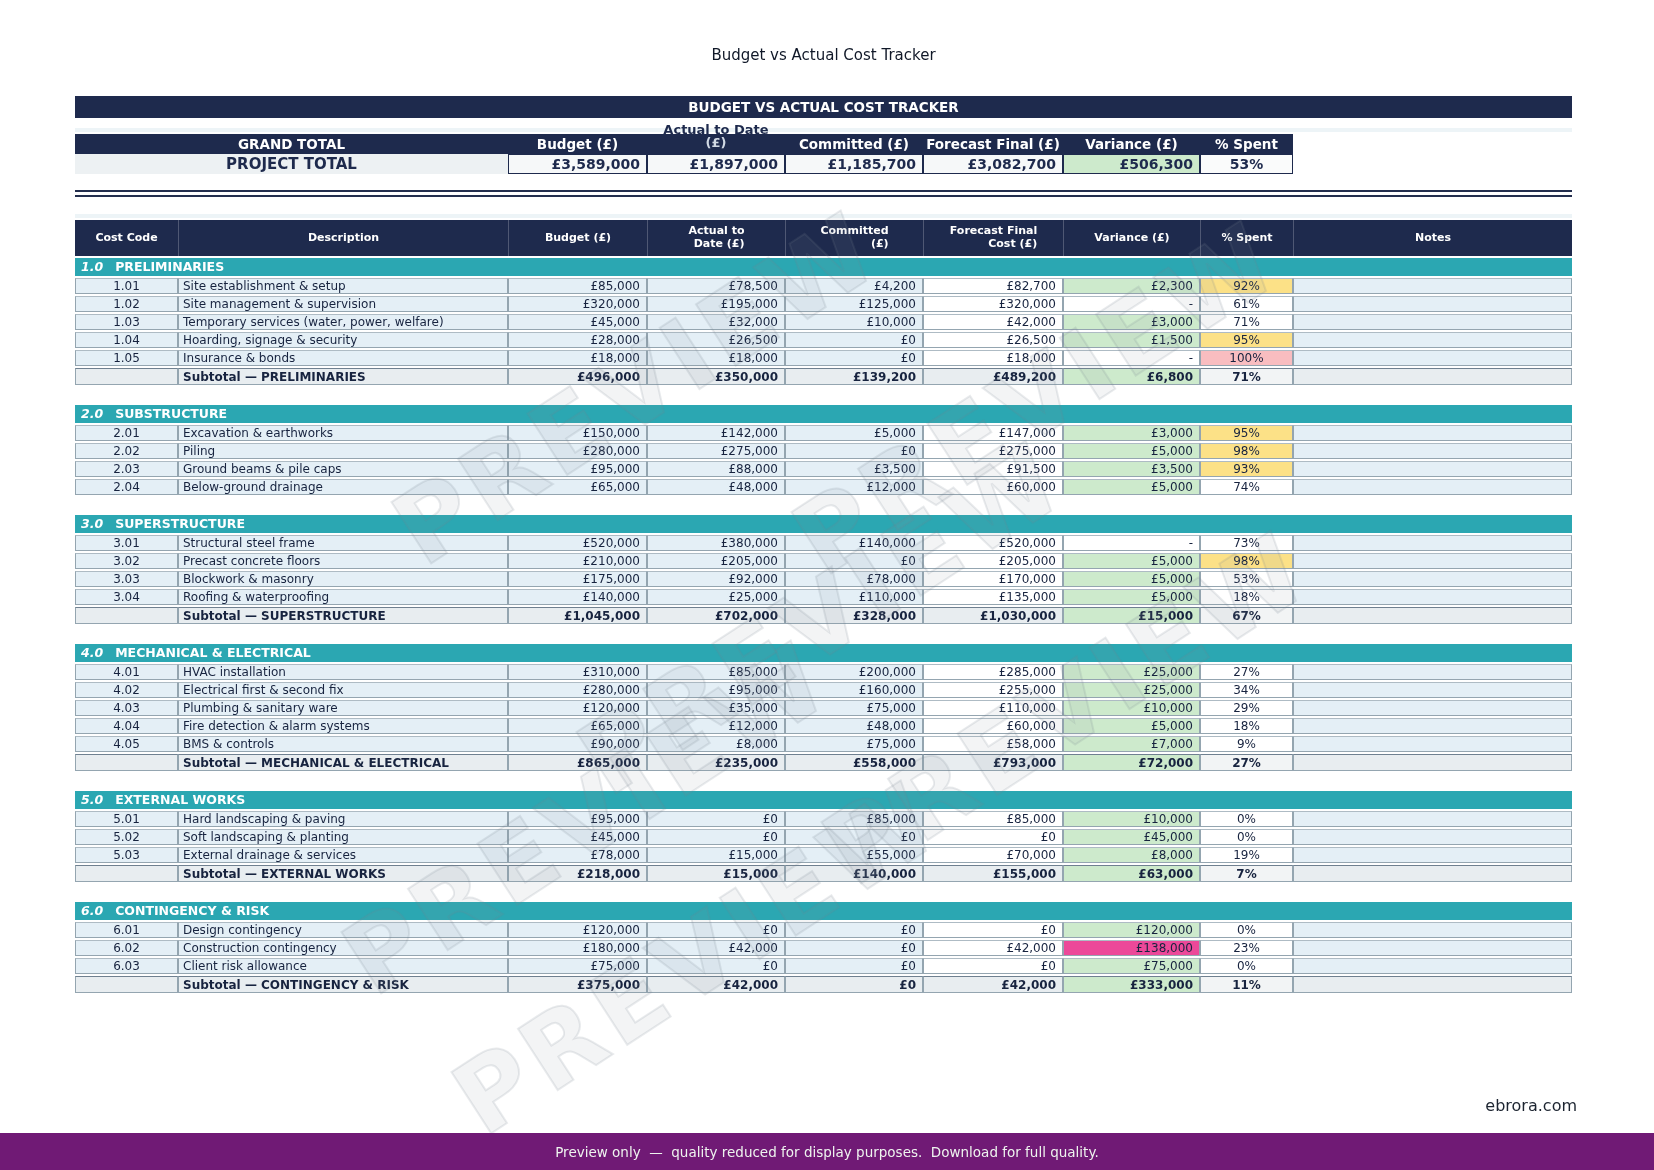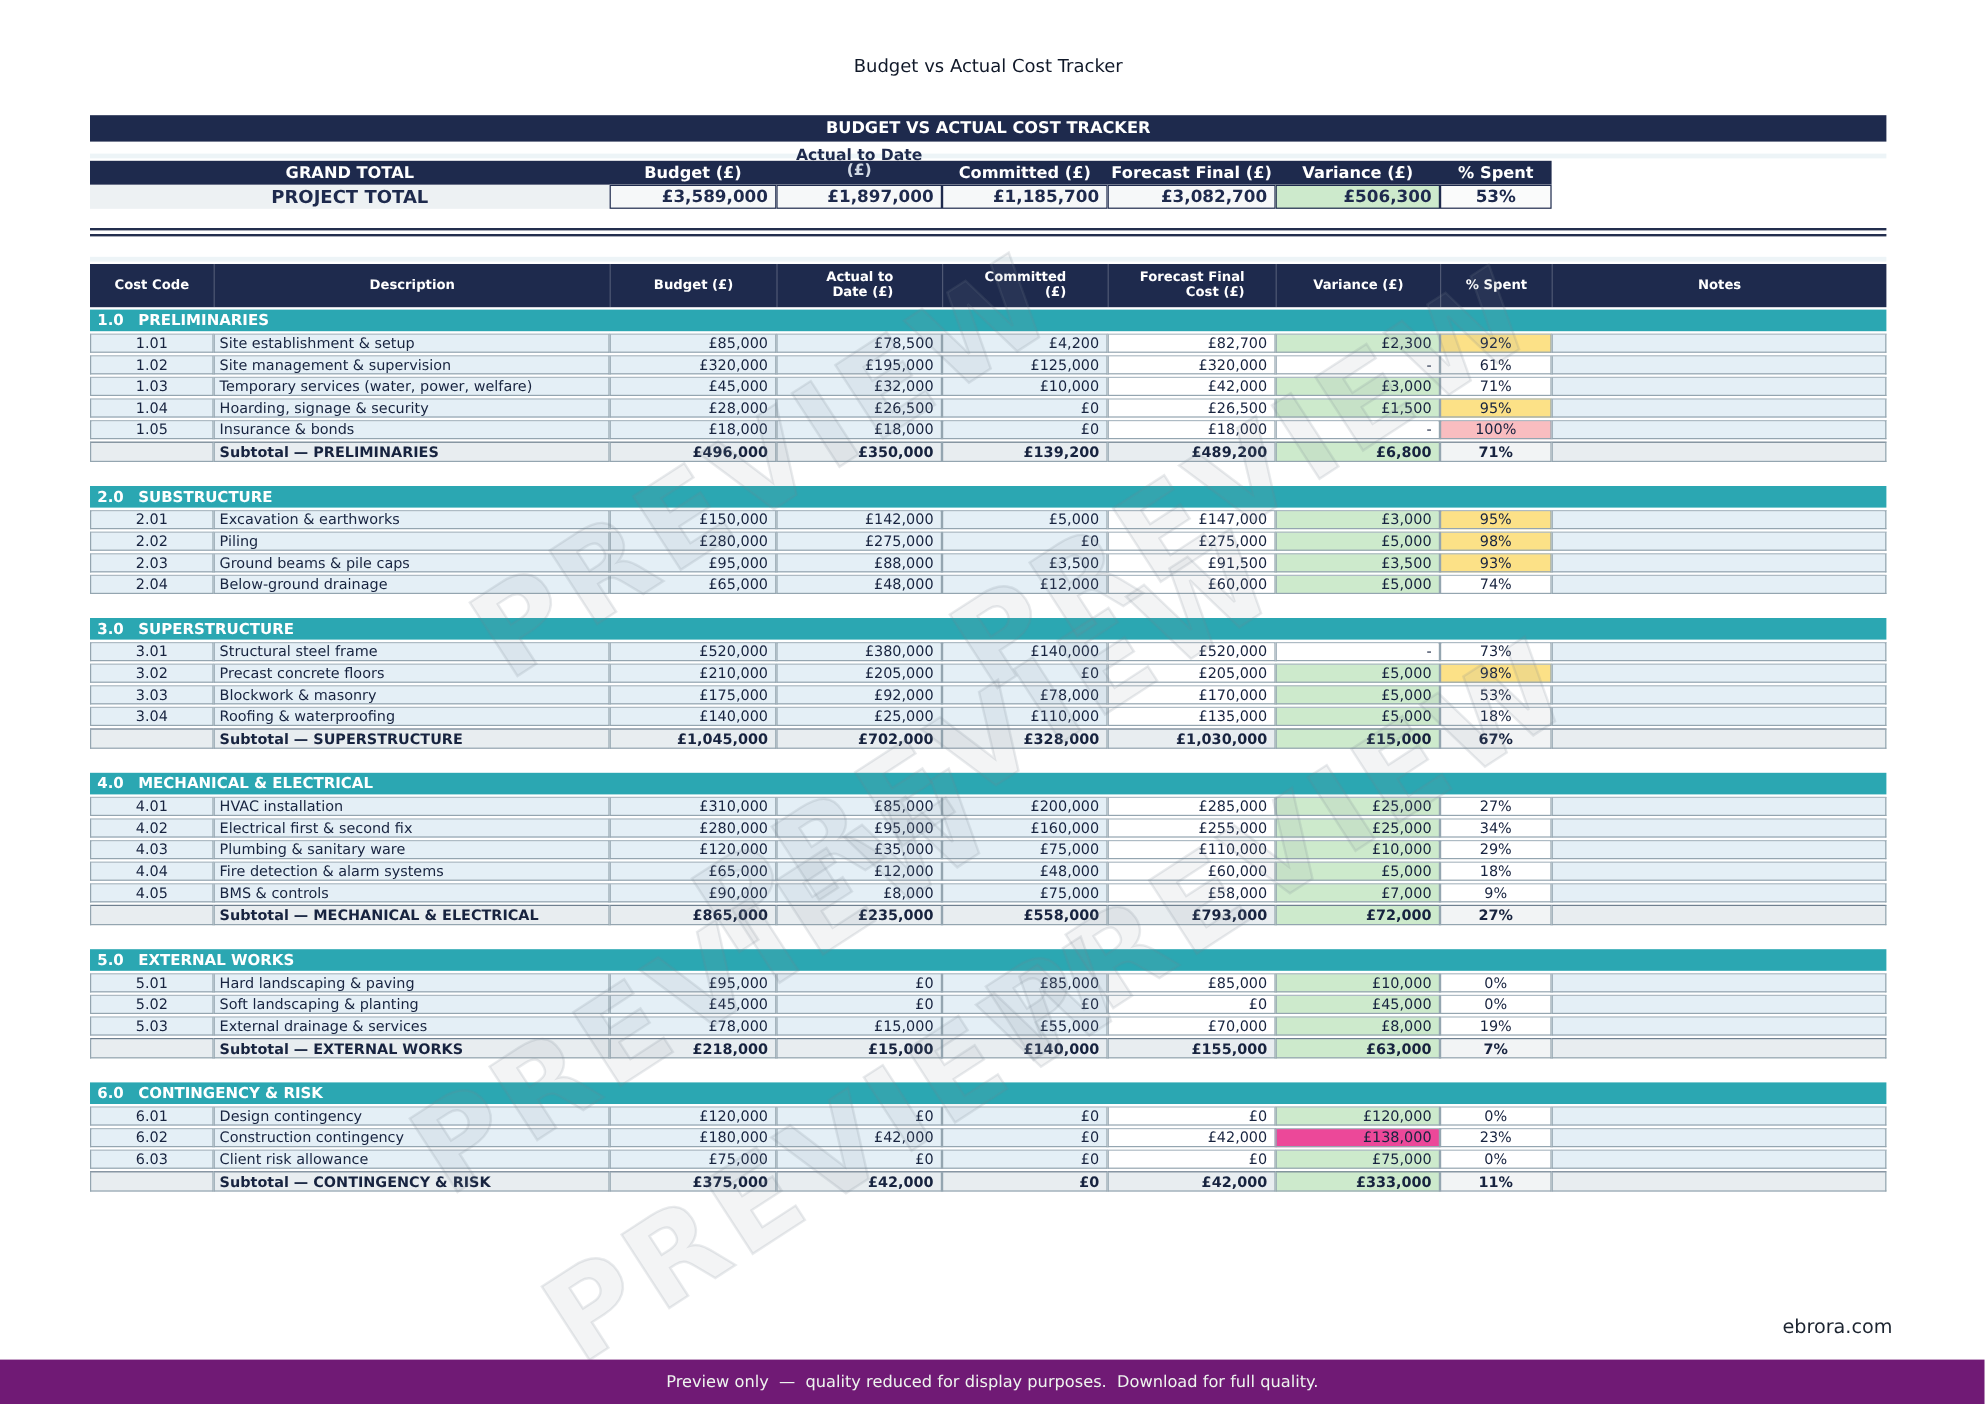--- a/index.html
+++ b/index.html
@@ -65,21 +65,21 @@
     display: flex; align-items: center; justify-content: center;
     text-align: right; white-space: pre-line; line-height: 1.18;
     border-left: 1px solid rgba(255,255,255,0.22);
   }
   .th:first-child { border-left: none; }
   .sec-bar {
     height: 18px; line-height: 18px; background: #2ba7b2;
     color: #ffffff; font-weight: bold; font-size: 12.5px;
     padding-left: 6px; margin-bottom: 2px;
   }
-  .sec-bar .sec-code { margin-right: 12px; }
+  .sec-bar .sec-code { margin-right: 12px; font-style: italic; }
   .section { margin-bottom: 20px; }
   .trow { margin-bottom: 2px; }
   .cell {
     height: 16px; line-height: 15px; font-size: 12px;
     border: 1px solid #94a5b0; border-top-color: #aebbc4;
     overflow: hidden; white-space: nowrap; color: #17233f;
   }
   .c-code  { text-align: center; background: #e4eff6; }
   .c-desc  { text-align: left; padding-left: 4px; background: #e4eff6; }
   .c-num   { text-align: right; padding-right: 6px; background: #e4eff6; }

